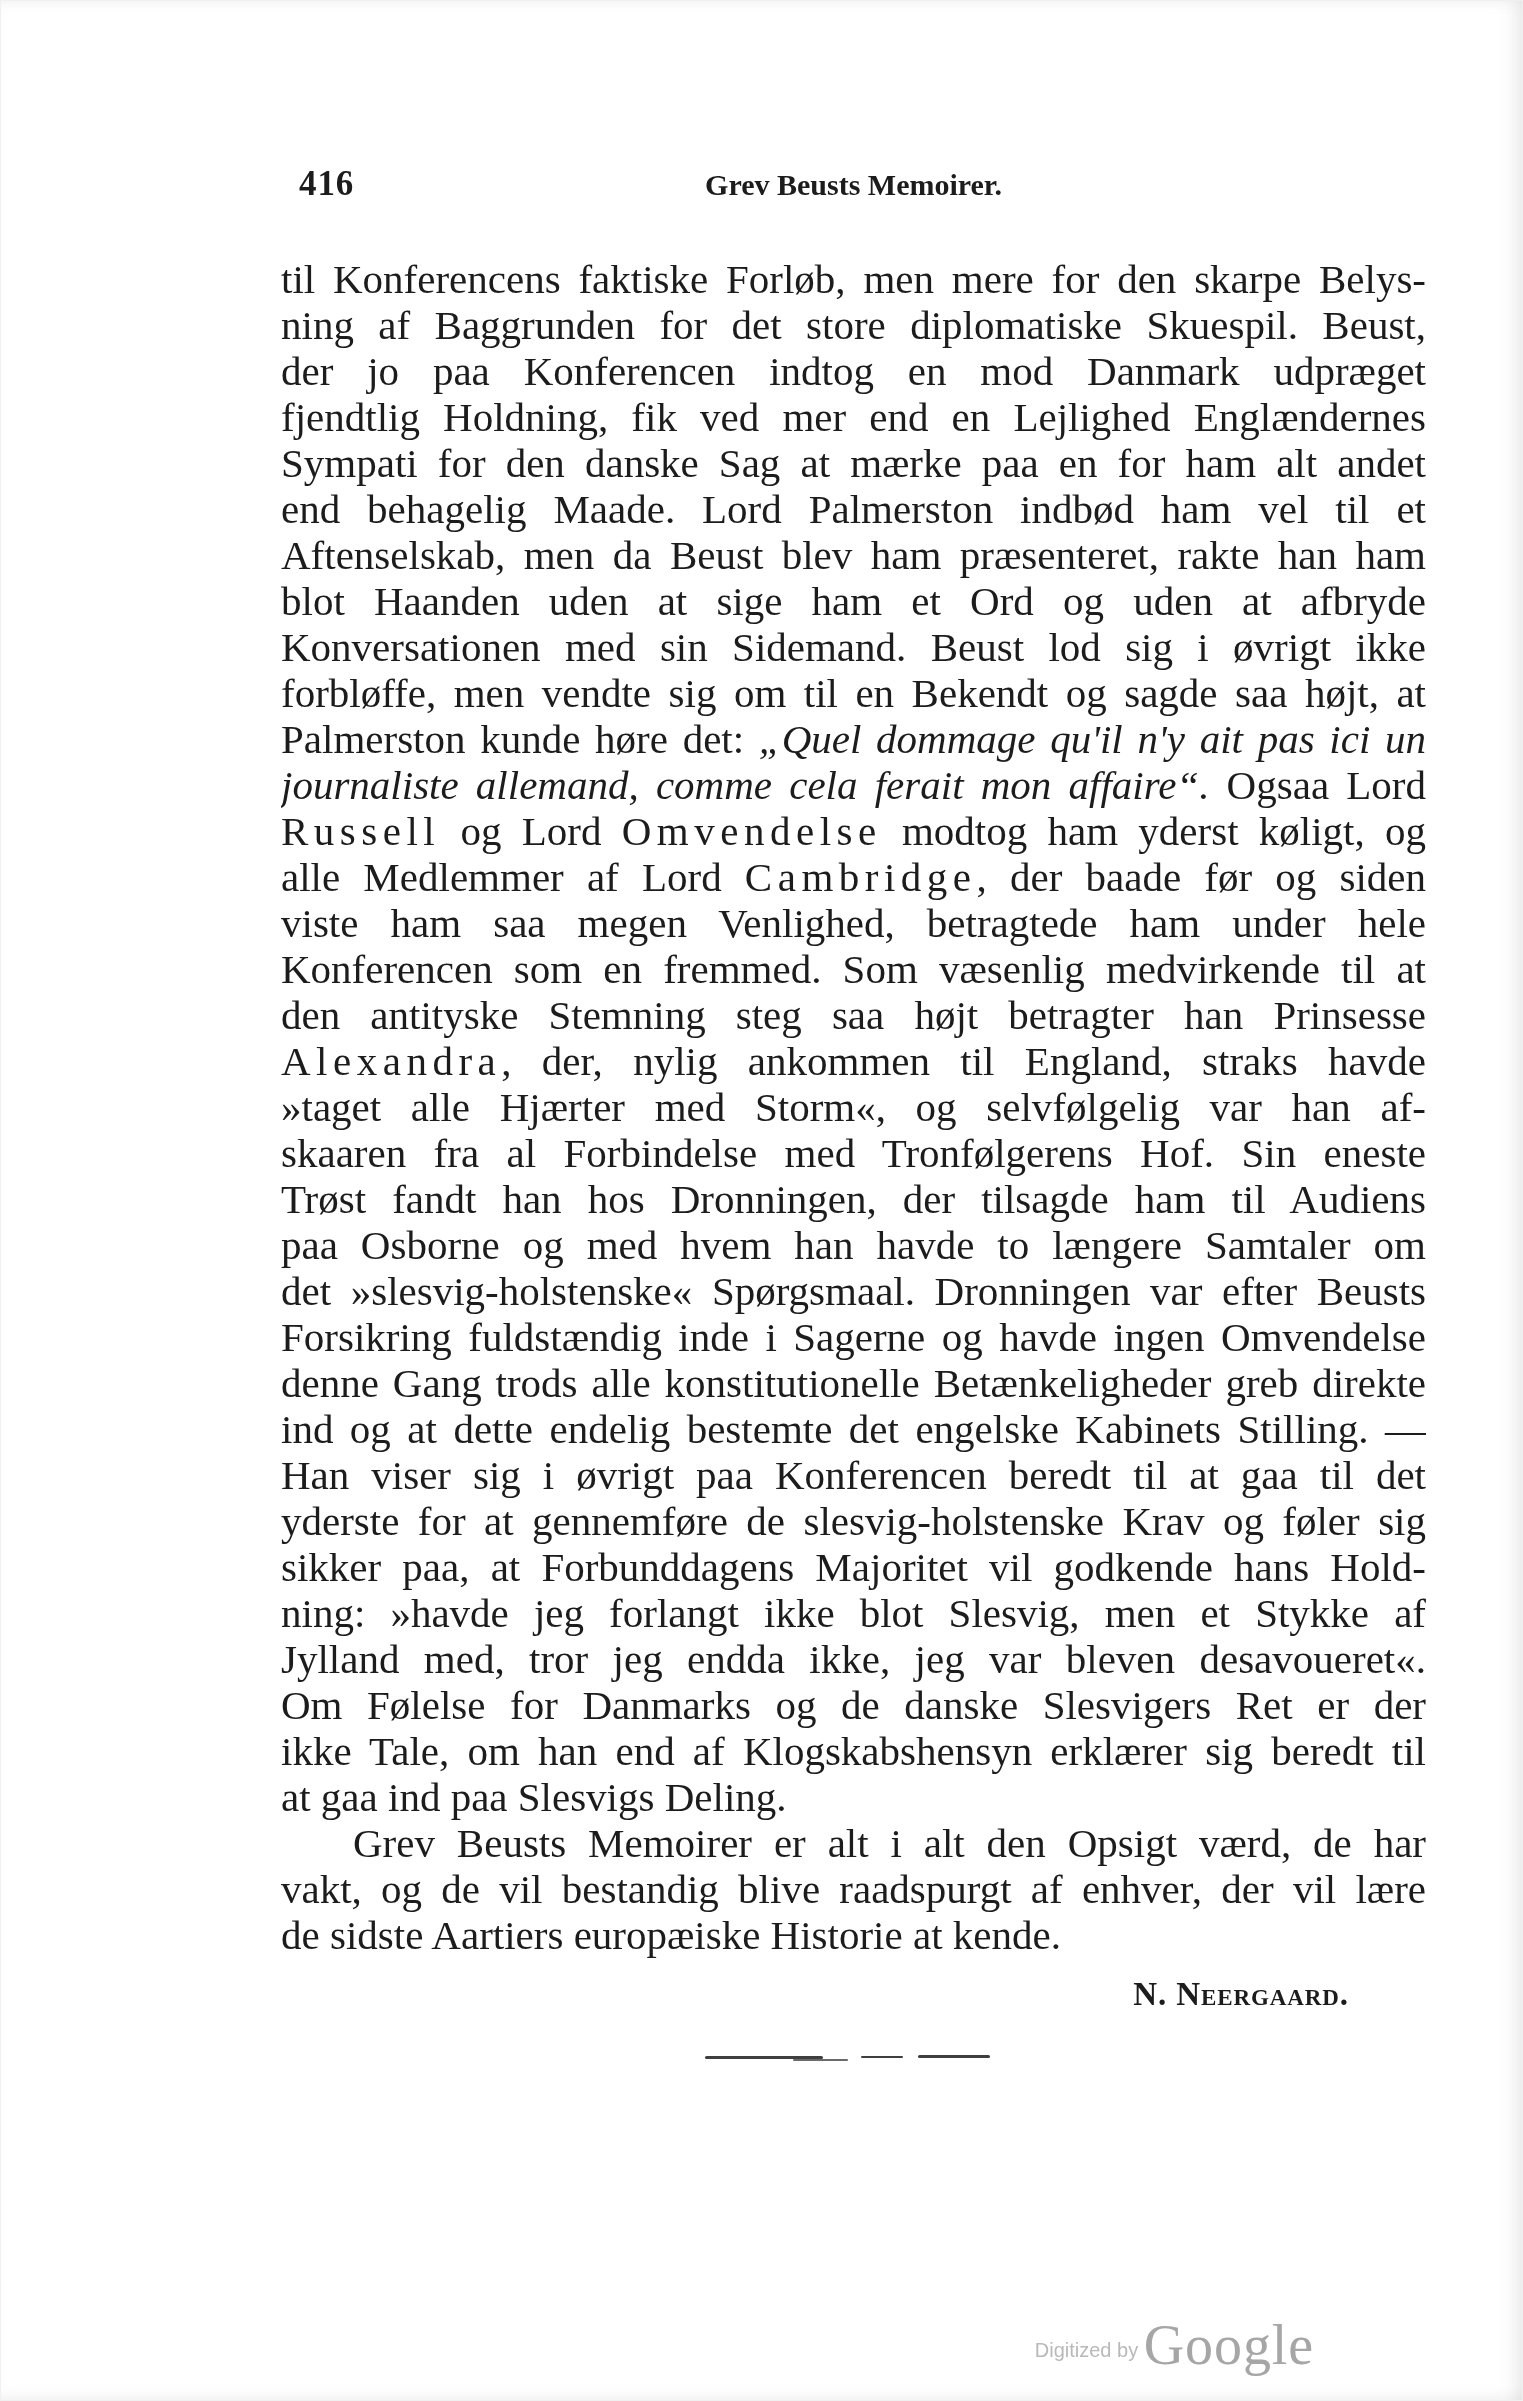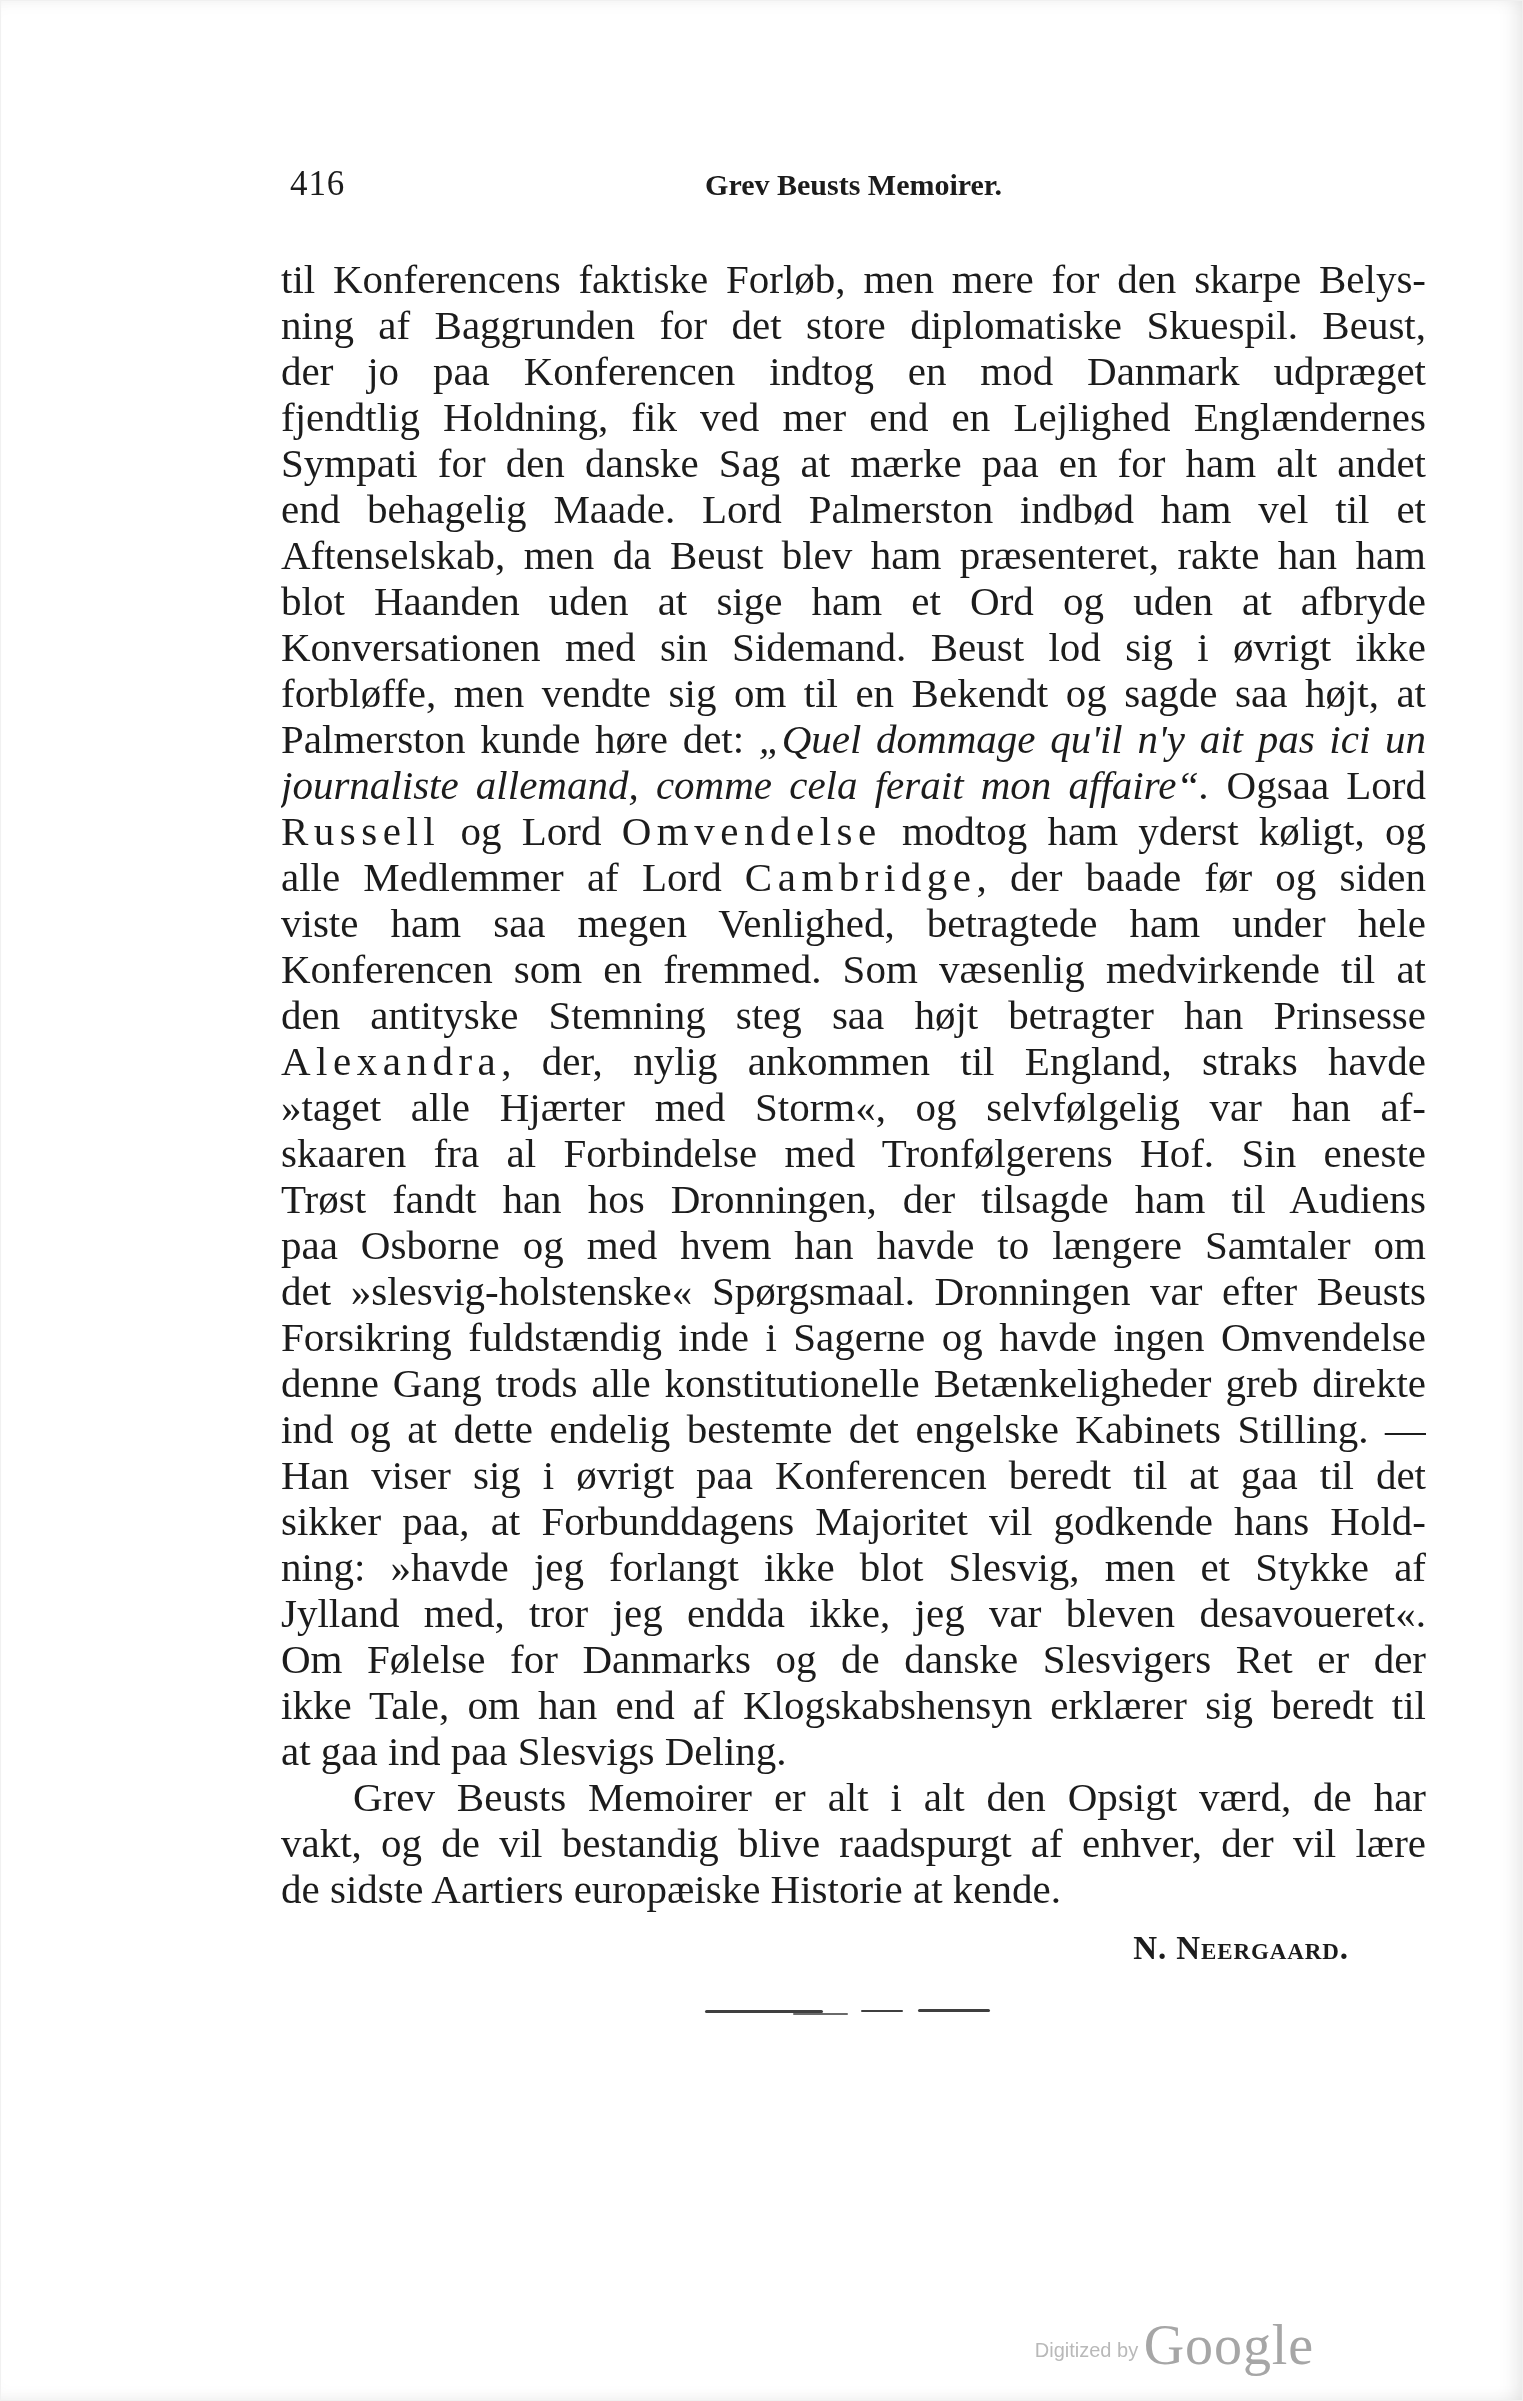--- a/index.html
+++ b/index.html
@@ -27,24 +27,24 @@
     top: 164px;
     width: 1145px;
   }
   .header-row {
     position: relative;
     height: 55px;
     margin-bottom: 37px;
   }
   .page-number {
     position: absolute;
-    left: 9px;
+    left: 18px;
     top: 0;
     font-size: 35px;
-    font-weight: normal;
+    font-weight: bold;
     letter-spacing: 0.9px;
     text-align: center;
   }
   .running-header {
     position: absolute;
     left: 0;
     right: 0;
     top: 3.7px;
     text-align: center;
     font-size: 30px;
@@ -149,20 +149,21 @@
         <div class="line"><span class="spaced">Alexandra</span><span>, der, nylig ankommen til England, straks havde</span></div>
         <div class="line"><span>»taget alle Hjærter med Storm«, og selvfølgelig var han af-</span></div>
         <div class="line"><span>skaaren fra al Forbindelse med Tronfølgerens Hof. Sin eneste</span></div>
         <div class="line"><span>Trøst fandt han hos Dronningen, der tilsagde ham til Audiens</span></div>
         <div class="line"><span>paa Osborne og med hvem han havde to længere Samtaler om</span></div>
         <div class="line"><span>det »slesvig-holstenske« Spørgsmaal. Dronningen var efter Beusts</span></div>
         <div class="line"><span>Forsikring fuldstændig inde i Sagerne og havde ingen Omvendelse</span></div>
         <div class="line"><span>denne Gang trods alle konstitutionelle Betænkeligheder greb direkte</span></div>
         <div class="line"><span>ind og at dette endelig bestemte det engelske Kabinets Stilling. —</span></div>
         <div class="line"><span>Han viser sig i øvrigt paa Konferencen beredt til at gaa til det</span></div>
+        <div class="line"><span>yderste for at gennemføre de slesvig-holstenske Krav og føler sig</span></div>
         <div class="line"><span>sikker paa, at Forbunddagens Majoritet vil godkende hans Hold-</span></div>
         <div class="line"><span>ning: »havde jeg forlangt ikke blot Slesvig, men et Stykke af</span></div>
         <div class="line"><span>Jylland med, tror jeg endda ikke, jeg var bleven desavoueret«.</span></div>
         <div class="line"><span>Om Følelse for Danmarks og de danske Slesvigers Ret er der</span></div>
         <div class="line"><span>ikke Tale, om han end af Klogskabshensyn erklærer sig beredt til</span></div>
         <div class="line last"><span>at gaa ind paa Slesvigs Deling.</span></div>
         <div class="line indent"><span>Grev Beusts Memoirer er alt i alt den Opsigt værd, de har</span></div>
         <div class="line"><span>vakt, og de vil bestandig blive raadspurgt af enhver, der vil lære</span></div>
         <div class="line last"><span>de sidste Aartiers europæiske Historie at kende.</span></div>
       </div>

